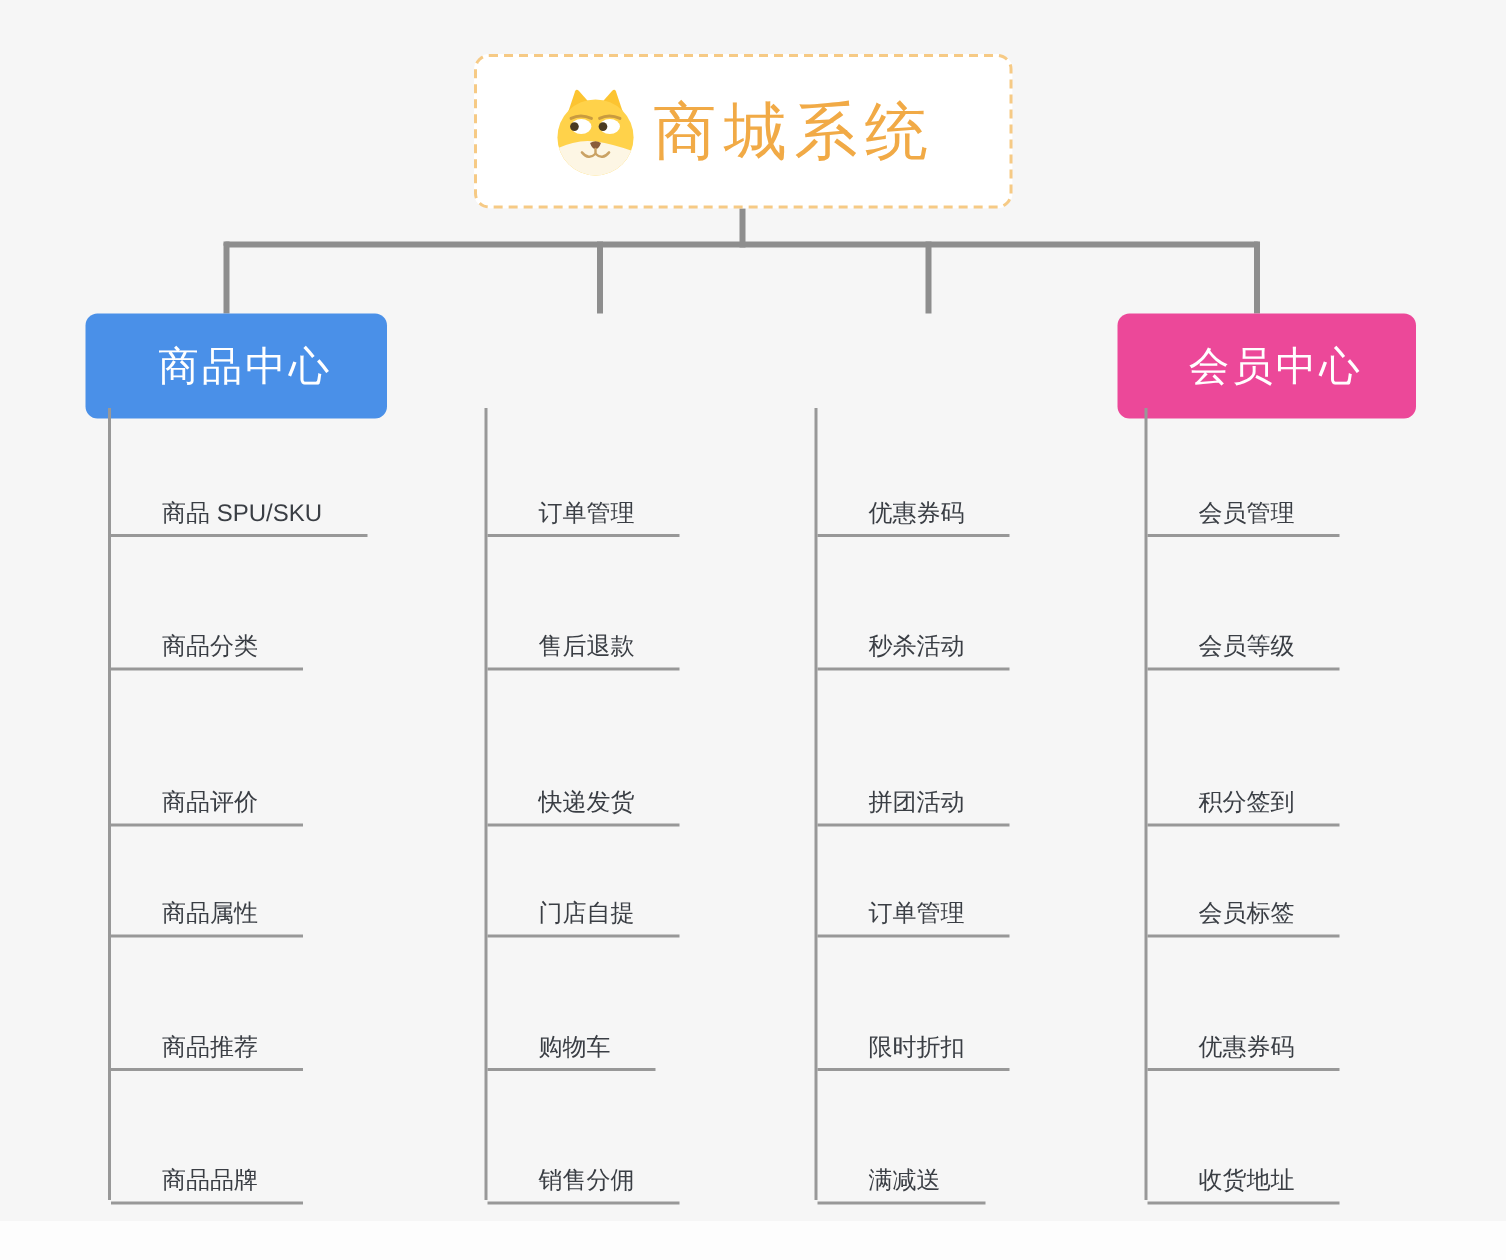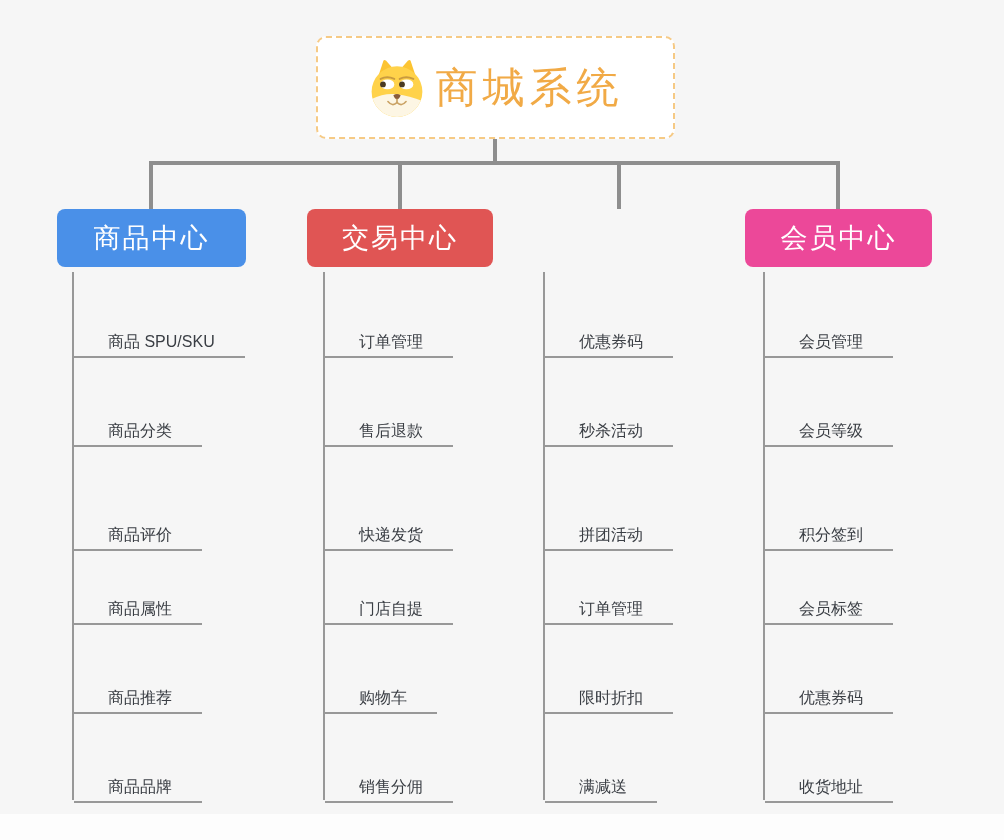--- a/index.html
+++ b/index.html
@@ -49,29 +49,30 @@
     letter-spacing: 5px;
     color: #f1aa46;
     white-space: nowrap;
   }
   .dog-icon { width: 58px; height: 60px; flex: 0 0 auto; }
 
   
   .branch-header {
     position: absolute;
     top: 209px;
-    height: 58px;
+    height: 70px;
     border-radius: 8px;
     display: flex;
     align-items: center;
     justify-content: center;
     color: #ffffff;
     font-size: 27px;
     letter-spacing: 2px;
     white-space: nowrap;
+    padding-left: 12px;
   }
 
   
   .branch-column {
     position: absolute;
     top: 272px;
     height: 528px;
     border-left: 2px solid #989898;
   }
   .leaf {
@@ -139,21 +140,20 @@
   <div class="branch-header" style="left: 57px; width: 189px; background-color: rgb(74, 144, 232);">商品中心</div>
   <div class="branch-column" style="left:72px;">
     <div class="leaf">商品 SPU/SKU</div>
     <div class="leaf">商品分类</div>
     <div class="leaf">商品评价</div>
     <div class="leaf">商品属性</div>
     <div class="leaf">商品推荐</div>
     <div class="leaf">商品品牌</div>
   </div>
 
-  <div class="branch-header" style="left: 307px; width: 186px; background-color: rgb(224, 85, 84);">交易中心</div>
   <div class="branch-column" style="left:323px;">
     <div class="leaf">订单管理</div>
     <div class="leaf">售后退款</div>
     <div class="leaf">快递发货</div>
     <div class="leaf">门店自提</div>
     <div class="leaf">购物车</div>
     <div class="leaf">销售分佣</div>
   </div>
 
   <div class="branch-column" style="left:543px;">

